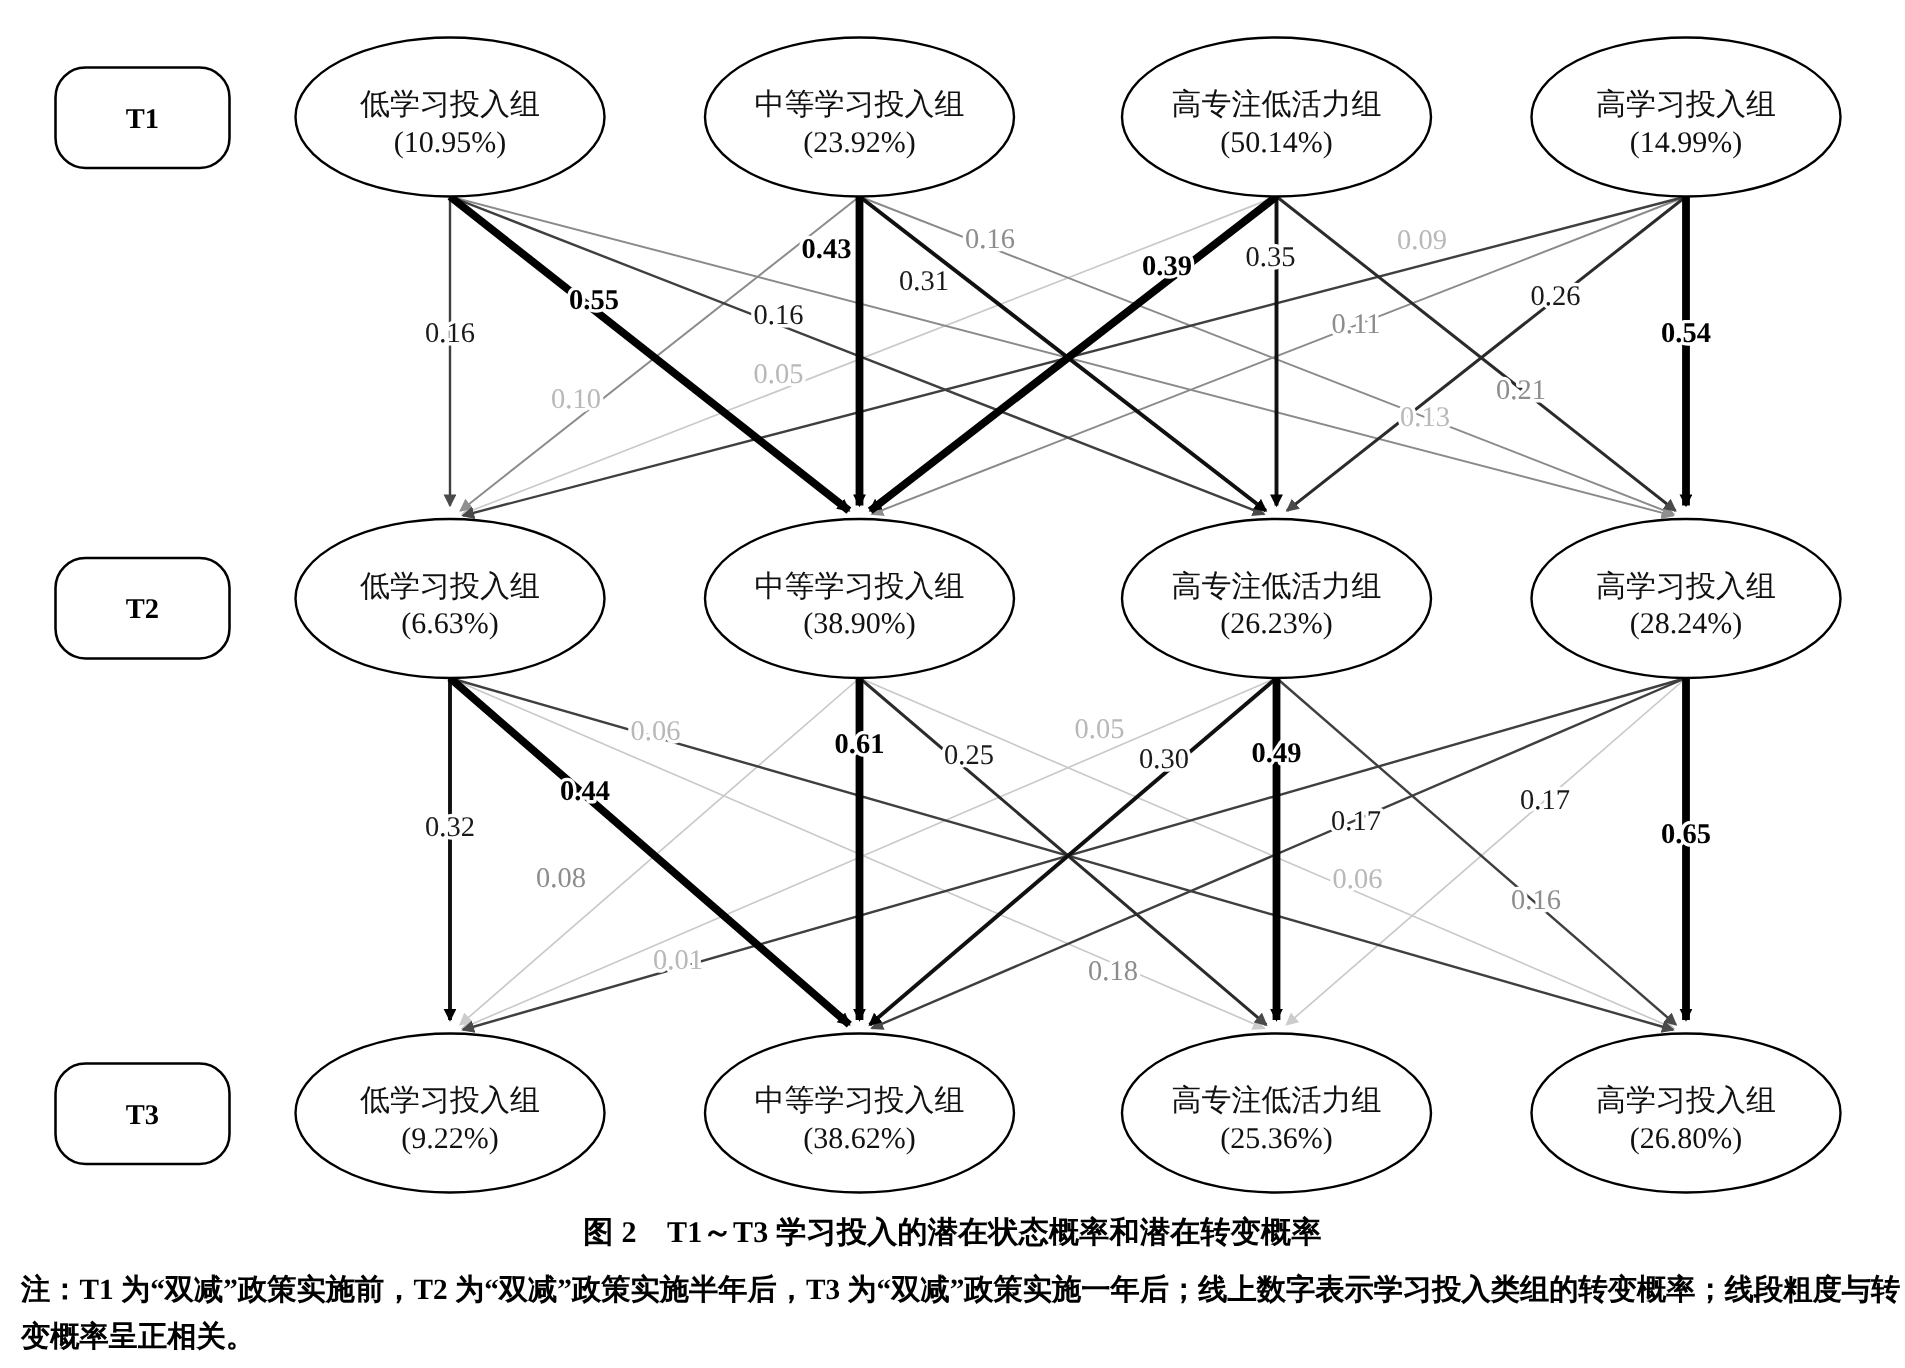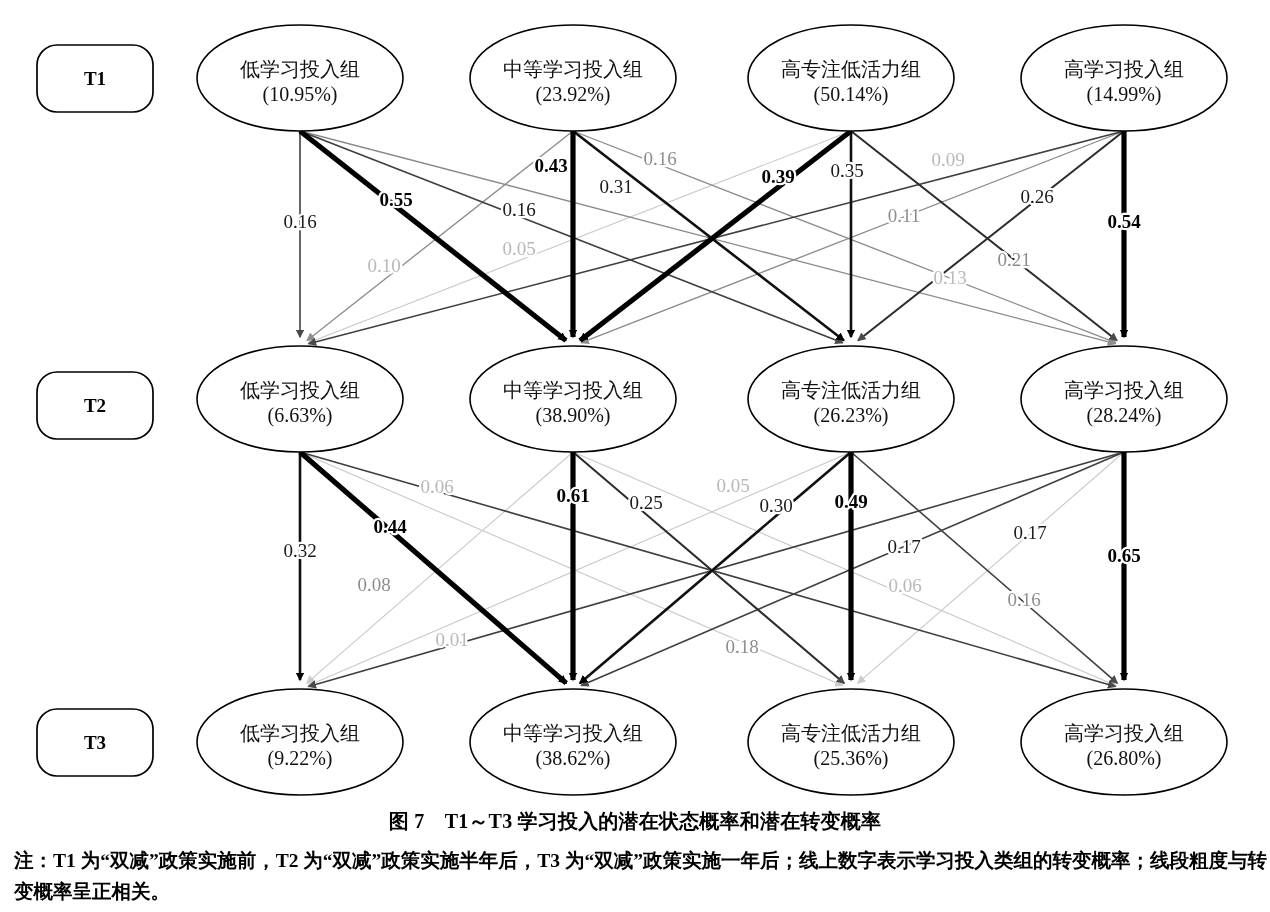--- a/index.html
+++ b/index.html
@@ -221,16 +221,16 @@
           <rect x="37" y="372" width="116" height="67" rx="20" ry="20" class="wave-box"></rect>
           <text x="95" y="412" class="wave-text">T2</text>
         </g>
         <g>
           <rect x="37" y="709" width="116" height="67" rx="20" ry="20" class="wave-box"></rect>
           <text x="95" y="749" class="wave-text">T3</text>
         </g>
       </g>
   </svg>
 
-  <div class="caption-block" id="fig-caption">图 7　T1～T3 学习投入的潜在状态概率和潜在转变概率</div>
+  <div class="caption-block" id="fig-caption">图 2　T1～T3 学习投入的潜在状态概率和潜在转变概率</div>
   <div class="caption-block" id="fig-note">注：T1 为“双减”政策实施前，T2 为“双减”政策实施半年后，T3 为“双减”政策实施一年后；线上数字表示学习投入类组的转变概率；线段粗度与转变概率呈正相关。</div>
 
 </div>
 
 </body></html>

